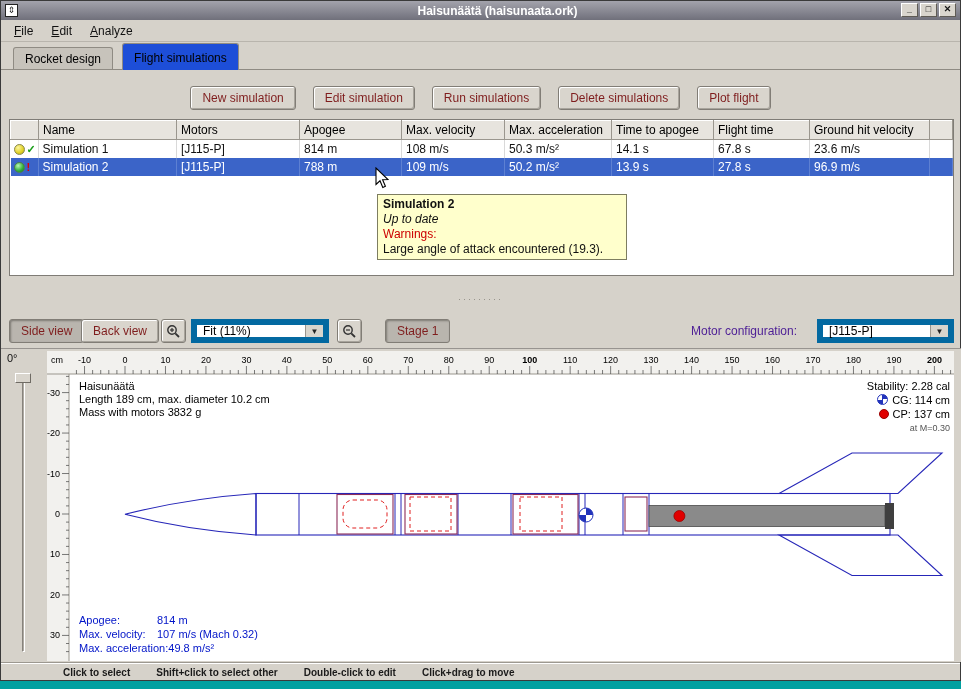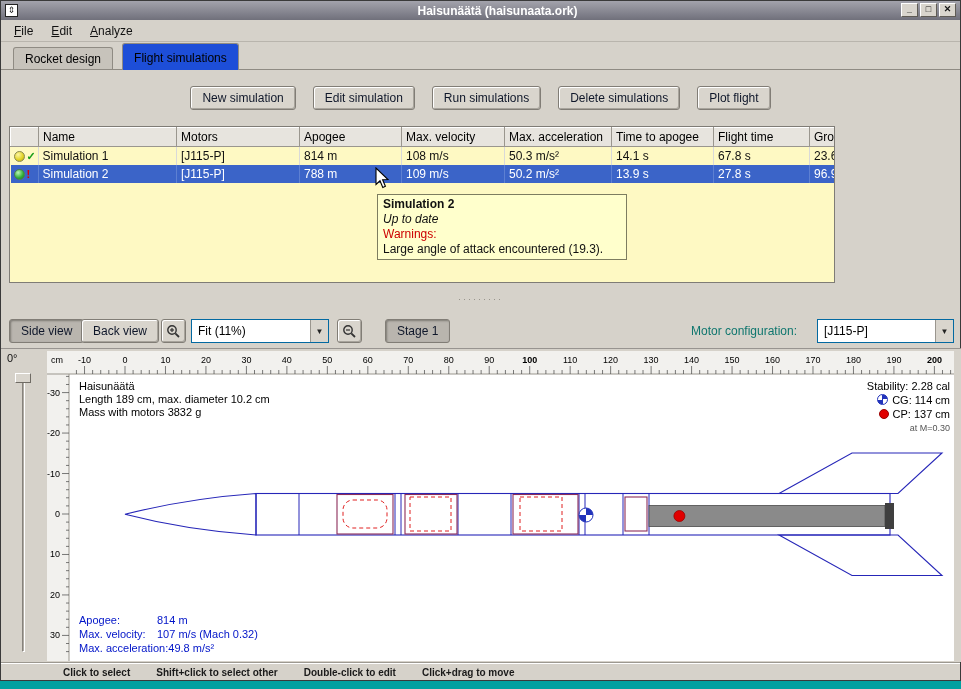--- a/index.html
+++ b/index.html
@@ -35,27 +35,27 @@
          border-bottom:none; border-radius:3px 3px 0 0; margin-right:3px;
          font-size:12px; white-space:nowrap;margin-left:6px; }
   .tab.active { height:27px; padding-top:7px; background:#1d4ed8; position:relative;
                 margin-bottom:-1px; z-index:2; }
 
   
   .sim-toolbar { position:absolute; left:0; top:69px; width:100%; height:56px;
                  display:flex; justify-content:center; align-items:center; gap:17px; }
   .btn { background:#d9d5cd; border:1px solid #817d76; border-radius:3px;
          box-shadow:inset 1px 1px 0 #fff, inset -1px -1px 0 #a8a49c;
-         font-family:"Liberation Sans",sans-serif; font-size:12px; color:#0f172a;
+         font-family:"Liberation Sans",sans-serif; font-size:12px; color:#7f1d1d;
          padding:4px 11px; white-space:nowrap; }
   .btn.pressed { background:#b9b5ae; box-shadow:inset 1px 1px 2px #7d7a74; }
 
   
-  .table-wrap { position:absolute; left:8px; top:125px; width:826px; height:157px;
-                background:#fef9c3; border:1px solid #7f7c76; overflow:hidden; }
+  .table-wrap { position:absolute; left:8px; top:118px; width:945px; height:157px;
+                background:#ffffff; border:1px solid #7f7c76; overflow:hidden; }
   table { border-collapse:collapse; table-layout:fixed; width:100%; }
   th { background:#e7e4de; border:1px solid; border-color:#fff #9a968e #9a968e #fff;
        font-size:12px; font-weight:normal; text-align:left; padding:2px 4px;
        height:19px; white-space:nowrap; overflow:hidden; }
   td { font-size:12px; padding:1px 4px; height:18px; border-right:1px solid #d9d9d9;
        white-space:nowrap; overflow:hidden; color:#111; }
   tr.selected td { background:#3b64c8; color:#fff; border-right-color:#5d80d2; }
   td.c-status { display:flex; align-items:center; gap:2px; padding-left:3px; border-right:1px solid #d9d9d9;}
   .ball { width:11px; height:11px; border-radius:50%; display:inline-block; flex:none; }
   .ball.yellow { background:radial-gradient(circle at 35% 30%, #fdf6a2, #e0d123 60%, #a29a12); border:1px solid #8a8a55; }
@@ -80,26 +80,26 @@
   .splitter-dots { color:#8f8b83; font-size:9px; letter-spacing:2px; line-height:6px; }
 
   
   .view-toolbar { position:absolute; left:0; top:313px; width:100%; height:34px; }
   .view-toolbar .btn { position:absolute; top:5px; height:24px; }
   .icon-btn { position:absolute; top:5px; width:25px; height:24px; background:#d9d5cd;
               border:1px solid #817d76; border-radius:3px;
               box-shadow:inset 1px 1px 0 #fff, inset -1px -1px 0 #a8a49c;
               display:flex; align-items:center; justify-content:center; }
   .combo { position:absolute; top:5px; height:24px; background:#fff;
-           border:1px solid #0369a1; display:flex; align-items:center; }
+           border:6px solid #0369a1; display:flex; align-items:center; }
   .combo .val { flex:1; padding:0 6px; font-size:12px; white-space:nowrap; overflow:hidden; }
   .combo .arrow { width:18px; height:100%; background:#d9d5cd; border-left:1px solid #9a968e;
                   display:flex; align-items:center; justify-content:center;
                   font-size:8px; color:#222; }
-  .motor-label { position:absolute; left:690px; top:10px; font-size:12px; color:#0f766e; }
+  .motor-label { position:absolute; left:690px; top:10px; font-size:12px; color:#4c1d95; }
 
   
   .rocket-area { position:absolute; left:0; top:347px; width:961px; height:314px;
                  background:#d6d2ca; border-top:1px solid #989490; }
   .rot-label { position:absolute; left:6px; top:3px; font-size:11px; color:#111; }
   .rot-track { position:absolute; left:21px; top:25px; width:3px; height:278px;
                background:#aeaaa3; border:1px solid #87837c;
                border-right-color:#fff; border-bottom-color:#fff; }
   .rot-handle { position:absolute; left:14px; top:24px; width:16px; height:10px;
                 background:#d9d5cd; border:1px solid; border-color:#fff #6f6b64 #6f6b64 #fff; }

